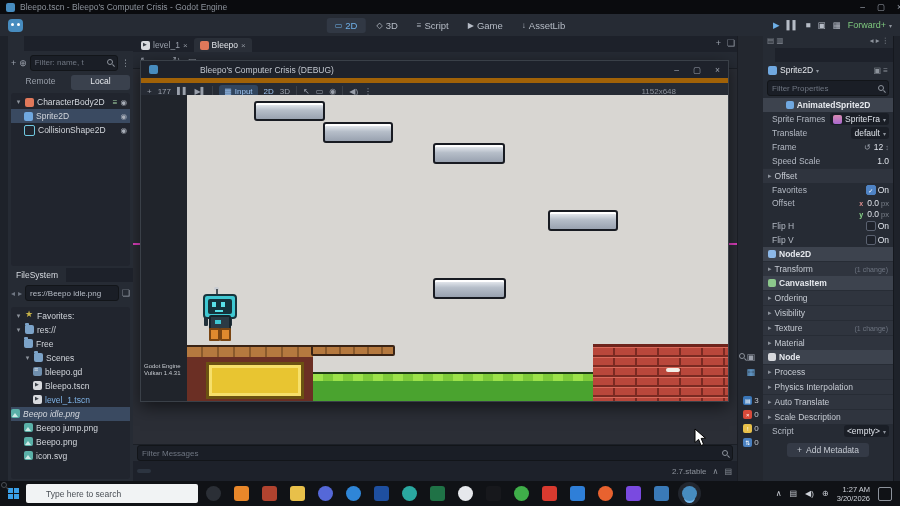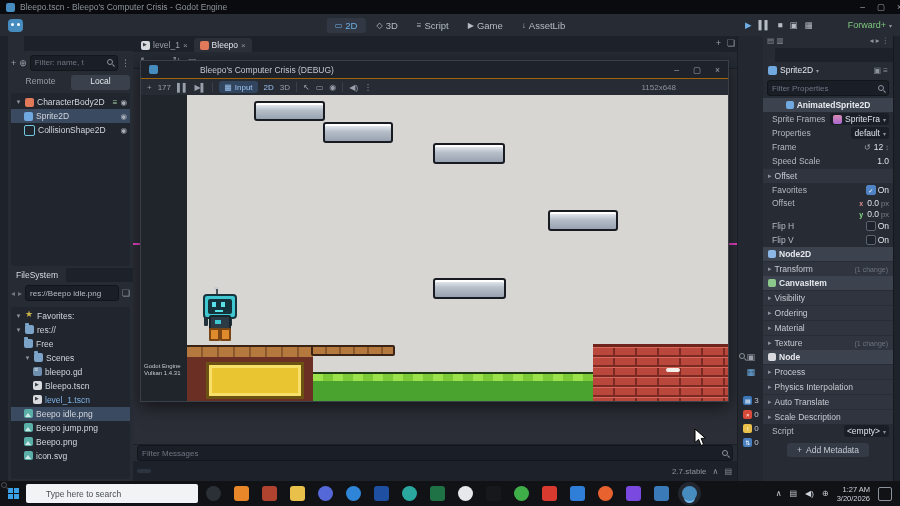--- a/index.html
+++ b/index.html
@@ -18,21 +18,21 @@
   .godot-ic{width:15px;height:13px;border-radius:4px;background:#478cbf;margin:0 6px 0 8px;flex:none;position:relative;}
   .godot-ic::before{content:"";position:absolute;left:3px;top:4px;width:3px;height:3px;border-radius:50%;background:#fff;}
   .godot-ic::after{content:"";position:absolute;right:3px;top:4px;width:3px;height:3px;border-radius:50%;background:#fff;}
   .menu-item{padding:2px 7px;color:#c9cdd4;font-size:10px;border-radius:3px;}
   .workspaces{position:absolute;left:50%;top:0;height:22px;transform:translateX(-50%);display:flex;gap:3px;align-items:center;}
   .ws{display:flex;gap:3px;align-items:center;padding:2px 8px;border-radius:3px;color:#b6bcc6;font-size:9.5px;}
   .ws.active{color:#6fb0e8;background:#313844;}
   .ws .g{font-size:8px;}
   .playbar{margin-left:auto;display:flex;align-items:center;gap:7px;padding-right:8px;font-size:8.5px;color:#b6bcc6;}
   .pb-blue{color:#6fb0e8;}
-  .renderer{color:#7ec97e;font-size:9px;display:flex;gap:3px;align-items:center;margin-left:28px;}
+  .renderer{color:#7ec97e;font-size:9px;display:flex;gap:3px;align-items:center;}
   
   .left-rail{position:absolute;left:0;top:36px;width:8px;height:445px;background:#1e222a;border-right:1px solid #15181e;}
   .right-rail{position:absolute;left:893px;top:36px;width:7px;height:445px;background:#1e222a;border-left:1px solid #15181e;}
   
   .left-dock{position:absolute;left:8px;top:36px;width:125px;height:445px;background:#262b34;
              display:flex;flex-direction:column;border-right:1px solid #1a1d24;}
   .dock-tabs{display:flex;height:15px;background:#1d212a;flex:none;}
   .dock-tab{padding:1px 8px;font-size:8.5px;color:#9aa0ab;}
   .dock-tab.active{background:#262b34;color:#d6dae0;}
   .mini-bar{display:flex;align-items:center;gap:3px;padding:2px 3px;height:19px;flex:none;}
@@ -80,21 +80,21 @@
   .stab-x{color:#8d939c;font-size:8px;}
   .tabbar-right{position:absolute;right:2px;top:2px;display:flex;gap:6px;color:#9aa0ab;font-size:9px;}
   .viewport{position:absolute;left:0;top:16px;right:0;bottom:36px;background:#2b2e36;overflow:hidden;}
   .vp-toolbar{height:16px;background:#262b34;border-bottom:1px solid #1b1f26;display:flex;gap:8px;align-items:center;
               padding-left:7px;color:#9aa0ab;font-size:9px;}
   .guide{position:absolute;height:2px;background:#e040c0;}
   
   .game-window{position:absolute;left:7px;top:8px;width:587px;height:340px;background:#1b1e25;
                border:1px solid #3a4048;box-shadow:0 5px 16px rgba(0,0,0,.55);}
   .gw-titlebar{height:17px;display:flex;align-items:center;padding:0 8px;background:#1e222b;
-               border-bottom:1px solid #a16207;font-size:8.5px;color:#c2c7cf;}
+               border-bottom:5px solid #a16207;font-size:8.5px;color:#c2c7cf;}
   .gw-title{margin-left:42px;white-space:nowrap;}
   .gw-controls{margin-left:auto;display:flex;gap:14px;color:#9aa0ab;font-size:8.5px;}
   .gw-toolbar{height:16px;display:flex;align-items:center;gap:6px;padding:0 6px;background:#262b34;
               border-bottom:1px solid #12151b;font-size:8px;color:#9aa0ab;}
   .gw-sep{width:1px;height:10px;background:#3a4048;flex:none;}
   .input-btn{background:#31455e;color:#9cc3f0;border-radius:3px;padding:0 5px;height:12px;display:flex;align-items:center;gap:3px;}
   .mode-2d{color:#9cc3f0;}
   .gw-res{margin-left:auto;color:#8d939c;padding-right:46px;}
   .gw-viewport{position:absolute;left:0;top:34px;right:0;bottom:0;background:#20242b;overflow:hidden;}
   .boot-text{position:absolute;left:3px;top:268px;font-size:6px;line-height:7px;color:#c5c9cf;}
@@ -340,21 +340,21 @@
         <div class="fs-row" style="padding-left: 22px;">
 
           <span class="ic ic-scene"></span>
           <span class="t-label">Bleepo.tscn</span>
         </div>
         <div class="fs-row accent" style="padding-left: 22px;">
 
           <span class="ic ic-scene"></span>
           <span class="t-label">level_1.tscn</span>
         </div>
-        <div class="fs-row selected" style="padding-left: 13px;">
+        <div class="fs-row selected" style=" font-style: italic;">
 
           <span class="ic ic-image"></span>
           <span class="t-label">Beepo idle.png</span>
         </div>
         <div class="fs-row" style="padding-left: 13px;">
 
           <span class="ic ic-image"></span>
           <span class="t-label">Beepo jump.png</span>
         </div>
         <div class="fs-row" style="padding-left: 13px;">
@@ -560,21 +560,21 @@
 
       <div class="prop-row">
         <span class="plabel">Sprite Frames</span>
         <span class="pval dropdown">
           <span class="res-chip"></span>
           <span>SpriteFra</span>
           <span class="dd-arrow">▾</span>
         </span>
       </div>
       <div class="prop-row">
-        <span class="plabel">Properties</span>
+        <span class="plabel">Translate</span>
         <span class="pval dropdown">
           <span>default</span>
           <span class="dd-arrow">▾</span>
         </span>
       </div>
       <div class="prop-row">
         <span class="plabel">Frame</span>
         <span class="revert">↺</span>
         <span class="pval">
           <span>12</span>
@@ -639,37 +639,37 @@
           <span>Transform</span>
           <span class="sec-note">(1 change)</span>
         </div>
         <div class="sec category">
           <span class="cat-dot" style="background: rgb(140, 200, 140);"></span>
           <span>CanvasItem</span>
           <span class="sec-note"></span>
         </div>
         <div class="sec group">
 
+          <span>Ordering</span>
+          <span class="sec-note"></span>
+        </div>
+        <div class="sec group">
+
           <span>Visibility</span>
-          <span class="sec-note"></span>
-        </div>
-        <div class="sec group">
-
-          <span>Ordering</span>
-          <span class="sec-note"></span>
-        </div>
-        <div class="sec group">
-
-          <span>Material</span>
           <span class="sec-note"></span>
         </div>
         <div class="sec group">
 
           <span>Texture</span>
           <span class="sec-note">(1 change)</span>
+        </div>
+        <div class="sec group">
+
+          <span>Material</span>
+          <span class="sec-note"></span>
         </div>
         <div class="sec category">
           <span class="cat-dot" style="background: rgb(216, 218, 222);"></span>
           <span>Node</span>
           <span class="sec-note"></span>
         </div>
         <div class="sec group">
 
           <span>Process</span>
           <span class="sec-note"></span>

